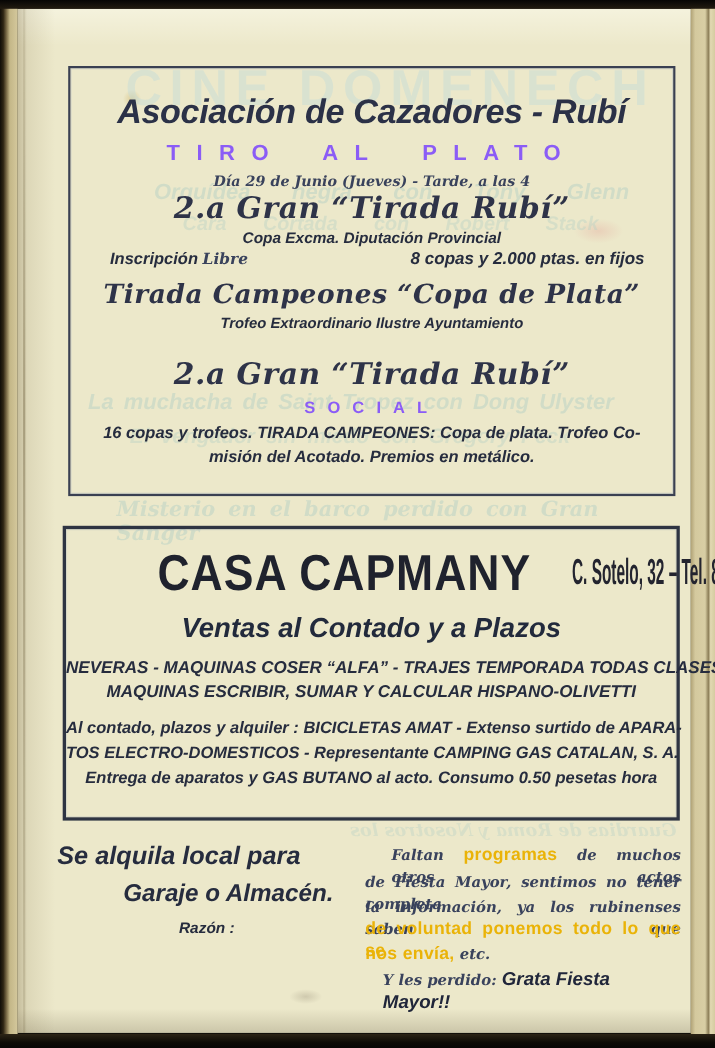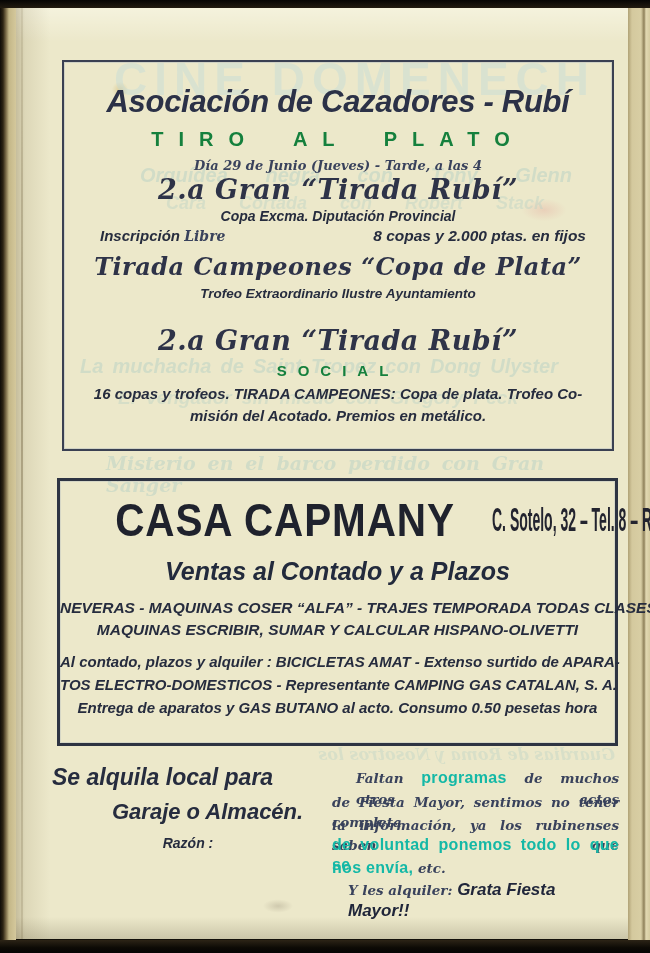--- a/index.html
+++ b/index.html
@@ -38,37 +38,37 @@
     box-shadow:inset 0 0 0 1px rgba(135,155,185,.28);}
   .box2{left:57px;top:478px;width:555px;height:262px;border:3px solid #2e3442;
     box-shadow:inset 0 0 0 1px rgba(135,155,185,.22);}
   .line{position:absolute;left:0;right:0;text-align:center;white-space:nowrap;}
 
   
   .geo{font-family:"Liberation Sans",sans-serif;font-weight:bold;font-style:italic;color:#262c3e;}
   .geo-up{font-family:"Liberation Sans",sans-serif;font-weight:bold;color:#23242f;font-style:normal;}
   .frak{font-family:"DejaVu Serif",serif;font-style:italic;font-weight:600;color:#39425c;}
   .script{font-family:"DejaVu Serif",serif;font-style:italic;font-weight:bold;color:#2e3348;letter-spacing:.5px;}
-  .sp{letter-spacing:15px;word-spacing:14px;color:#15803d;font-weight:600;font-style:normal;}
+  .sp{letter-spacing:15px;word-spacing:14px;color:#8b5cf6;font-weight:600;font-style:normal;}
 
   .t-title{top:22px;font-size:31px;letter-spacing:-.3px;color:#2b3147;}
   .t-tiro{top:66px;font-size:20px;}
   .t-date1{top:96px;font-size:13px;}
   .t-name1{top:112px;font-size:27px;}
   .t-copa{top:146px;font-size:14px;}
   .t-insc{top:165px;display:flex;justify-content:space-between;padding:0 26px 0 36px;font-size:15px;}
   .t-champ{top:190px;font-size:24px;}
   .t-champtro{top:224px;font-size:13.5px;}
   .t-date2{top:245px;font-size:12px;}
   .t-name2{top:263px;font-size:27px;}
   .t-social{top:300px;font-size:15px;letter-spacing:11px;word-spacing:2px;}
   .t-prz1{top:323px;font-size:15px;}
   .t-prz2{top:345px;font-size:15px;}
 
-  .c-head{top:12px;display:flex;align-items:center;justify-content:flex-start;gap:14px;padding-left:32px;}
+  .c-head{top:12px;display:flex;align-items:center;justify-content:flex-end;gap:14px;padding-left:32px;}
   .c-name{font-size:46px;letter-spacing:1px;transform:scaleX(.88);transform-origin:center;color:#1f222d;}
   .c-addr{font-size:28px;transform:scaleX(.5) scaleY(1.18);transform-origin:left center;color:#23242f;width:95px;}
   .c-tag{top:76px;font-size:25px;color:#222a3c;}
   .c-prod1{top:118px;font-size:15.5px;}
   .c-prod2{top:140px;font-size:15.5px;}
   .c-det1{top:172px;font-size:15px;}
   .c-det2{top:195px;font-size:15px;}
   .c-det3{top:218px;font-size:15px;}
 
   .abs{position:absolute;z-index:4;white-space:nowrap;}
@@ -79,21 +79,21 @@
 
   .note{position:absolute;left:332px;top:768px;width:287px;z-index:4;}
   .nline{position:absolute;left:0;right:0;font-size:13.5px;line-height:20px;}
   .nline.just{text-align:justify;text-align-last:justify;}
   .n1{top:0;padding-left:24px;box-sizing:border-box;}
   .n2{top:24px;}
   .n3{top:47px;}
   .n4{top:67px;}
   .n5{top:90px;}
   .n6{top:112px;padding-left:16px;box-sizing:border-box;}
-  .emph{font-family:"Liberation Sans",sans-serif;font-weight:bold;font-style:normal;color:#14b8a6;font-size:16px;letter-spacing:.3px;}
+  .emph{font-family:"Liberation Sans",sans-serif;font-weight:bold;font-style:normal;color:#eab308;font-size:16px;letter-spacing:.3px;}
   .emph-i{font-family:"Liberation Sans",sans-serif;font-weight:bold;font-style:italic;color:#20263a;font-size:17px;}
 </style>
 </head>
 <body>
 
 <div class="screen">
 
   <div class="page"></div>
   <div class="crease"></div>
 
@@ -147,21 +147,21 @@
     <div class="nline just n1">
       <span class="frak">Faltan </span><span class="emph">programas</span><span class="frak"> de muchos otros actos</span>
     </div>
     <div class="nline just n2 frak">de Fiesta Mayor, sentimos no tener completa</div>
     <div class="nline just n3 frak">la información, ya los rubinenses saben que</div>
     <div class="nline just n4 emph">de voluntad ponemos todo lo que se</div>
     <div class="nline n5">
       <span class="emph">nos envía,</span><span class="frak"> etc.</span>
     </div>
     <div class="nline n6">
-      <span class="frak">Y les alquiler: </span><span class="emph-i">Grata Fiesta Mayor!!</span>
+      <span class="frak">Y les perdido: </span><span class="emph-i">Grata Fiesta Mayor!!</span>
     </div>
   </div>
 
   <div class="spine-left"></div>
   <div class="edge-right"></div>
   <div class="bar-top"></div>
   <div class="bar-bottom"></div>
 
 </div>
 

